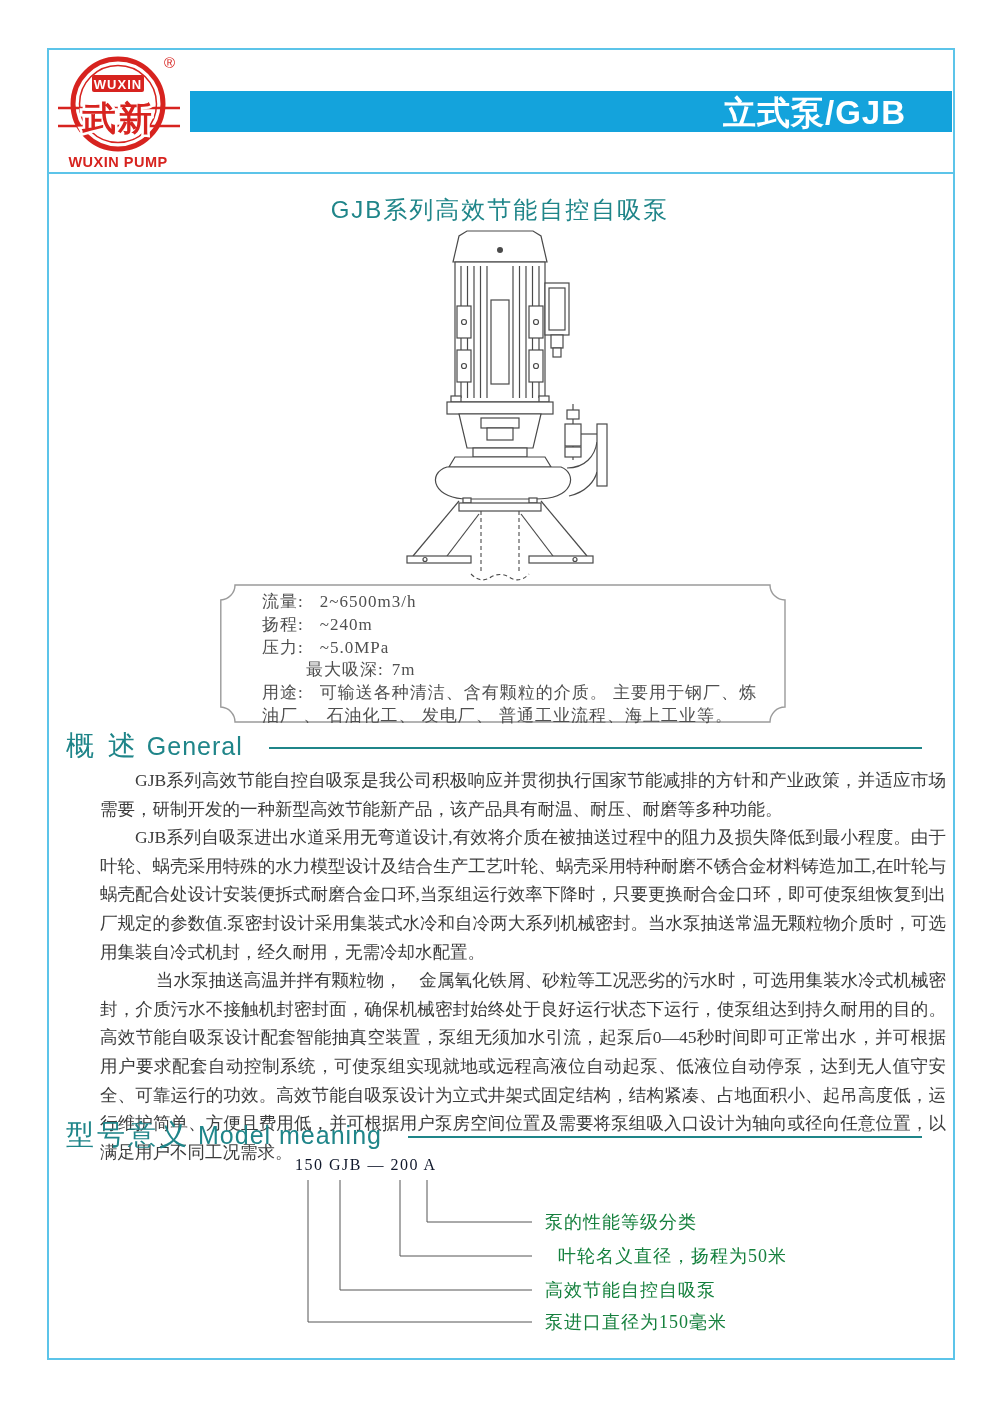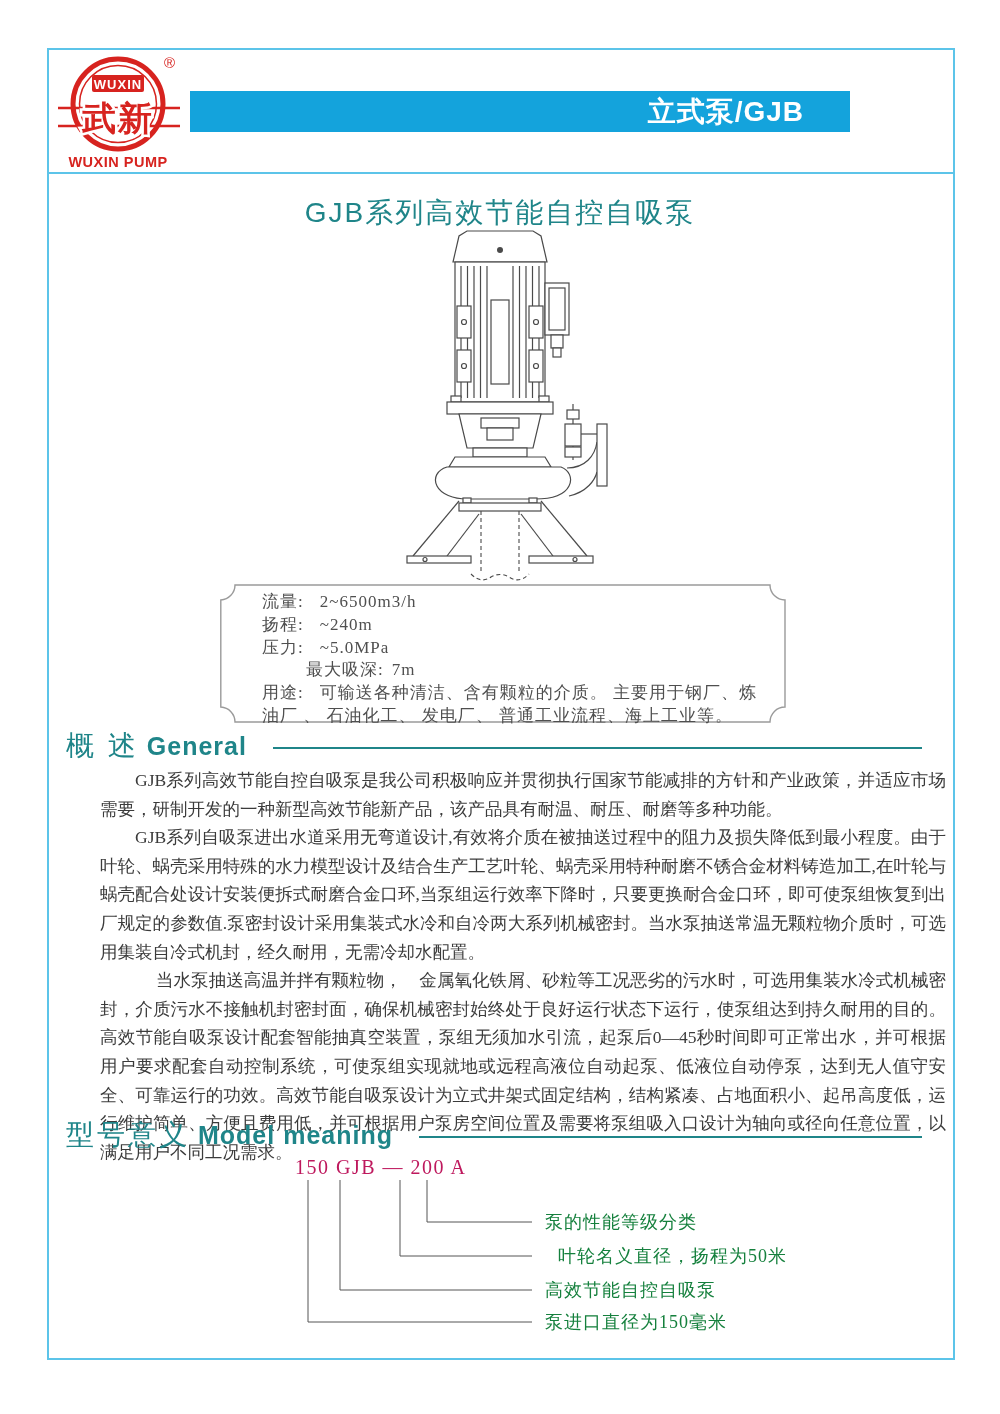--- a/index.html
+++ b/index.html
@@ -14,51 +14,51 @@
   *{margin:0;padding:0;box-sizing:border-box;}
   html,body{background:#ffffff;}
   .page{
     position:relative;width:1000px;height:1414px;background:#fff;overflow:hidden;
     font-family:"Liberation Serif", serif;color:var(--body-text);
   }
   .frame{position:absolute;left:47px;top:48px;width:908px;height:1312px;border:2px solid var(--frame-cyan);}
   .header-divider{position:absolute;left:47px;top:172px;width:908px;height:2px;background:var(--frame-cyan);}
   .logo{position:absolute;left:58px;top:52px;width:150px;height:122px;}
   .banner{
-    position:absolute;left:190px;top:91px;width:660px;height:41px;background:var(--banner-blue);
-    color:#fff;display:flex;align-items:center;justify-content:flex-end;padding-right:46px;
-    font-family:"Liberation Sans", sans-serif;font-weight:bold;font-size:28px;letter-spacing:1px;
+    position:absolute;left:190px;top:91px;width:762px;height:41px;background:var(--banner-blue);
+    color:#fff;display:flex;align-items:flex-start;justify-content:flex-end;padding-right:46px;
+    font-family:"Liberation Sans", sans-serif;font-weight:bold;font-size:33px;letter-spacing:1px;
   }
   .doc-title{
     position:absolute;left:0;top:194px;width:1000px;text-align:center;
-    font-family:"Liberation Sans", sans-serif;font-size:28px;color:var(--heading-teal);letter-spacing:2px;font-weight:500;
+    font-family:"Liberation Sans", sans-serif;font-size:24px;color:var(--heading-teal);letter-spacing:2px;font-weight:500;
   }
   .pump-wrap{position:absolute;left:355px;top:228px;width:290px;height:360px;}
   .ln{stroke:var(--line-gray);fill:none;stroke-width:1.2;}
   .lnw{stroke:var(--line-gray);fill:#fff;stroke-width:1.2;}
   .lnd{stroke:var(--line-gray);fill:none;stroke-width:1.1;stroke-dasharray:4 3;}
   .spec-box{position:absolute;left:220px;top:584px;width:487px;height:140px;}
   .spec-frame{position:absolute;left:0;top:0;}
   .spec-content{position:absolute;left:42px;top:7px;width:502px;font-size:17px;line-height:22.8px;color:#4f4f4f;letter-spacing:1px;}
   .spec-label{margin-right:16px;}
   .section-heading{
     position:absolute;display:flex;align-items:center;width:872px;left:66px;
     font-family:"Liberation Sans", sans-serif;color:var(--heading-teal);
   }
   .h-cn{font-size:28px;font-weight:400;letter-spacing:3px;}
-  .h-en{font-size:25px;font-weight:700;margin-left:8px;letter-spacing:1px;}
+  .h-en{font-size:25px;font-weight:400;margin-left:8px;letter-spacing:1px;}
   .h-line{flex:1;height:2px;background:var(--heading-teal);margin-left:26px;margin-right:16px;margin-top:4px;}
   .overview-body{
     position:absolute;left:100px;top:766px;width:846px;
     font-size:17.5px;line-height:28.6px;text-align:justify;color:var(--body-text);
   }
   .overview-body p.ind2{text-indent:2em;}
   .overview-body p.ind3{text-indent:3.2em;}
   .model-code{
-    position:absolute;left:295px;top:1156px;font-size:20px;letter-spacing:1.5px;color:#be185d;
+    position:absolute;left:295px;top:1156px;font-size:16px;letter-spacing:1.5px;color:#0f172a;
   }
   .model-label{position:absolute;left:545px;font-size:18px;color:#15803d;letter-spacing:1px;white-space:nowrap;}
   .slogan{
     position:absolute;right:55px;top:1330px;
     font-family:"Liberation Sans", sans-serif;font-size:25px;color:var(--slogan-blue);letter-spacing:1px;
   }
 </style>
 </head>
 <body>
 

